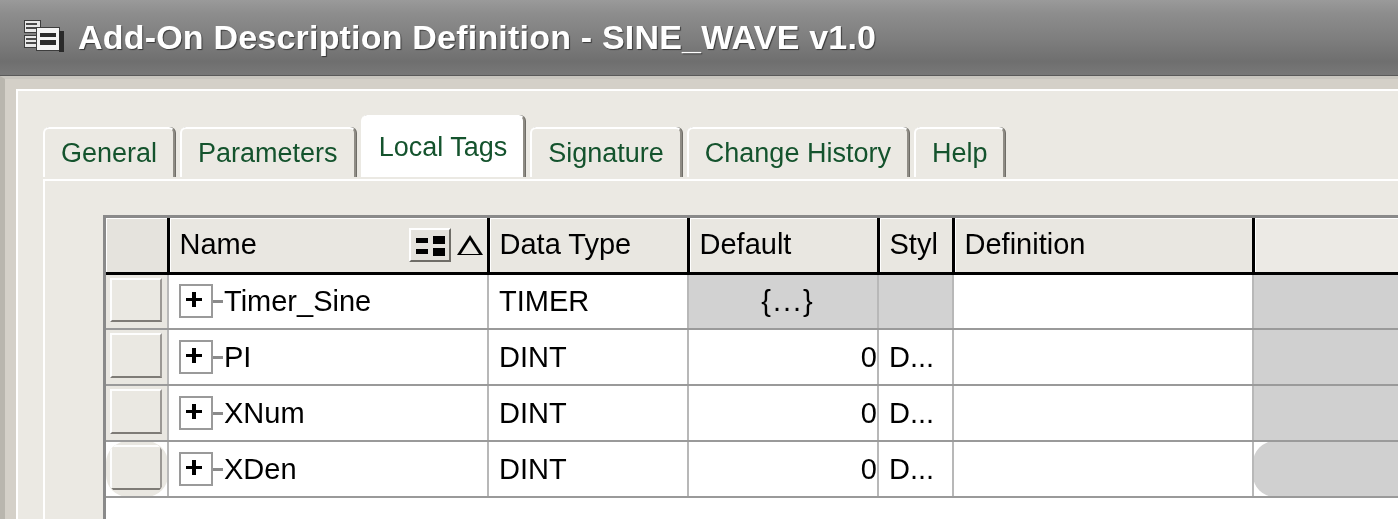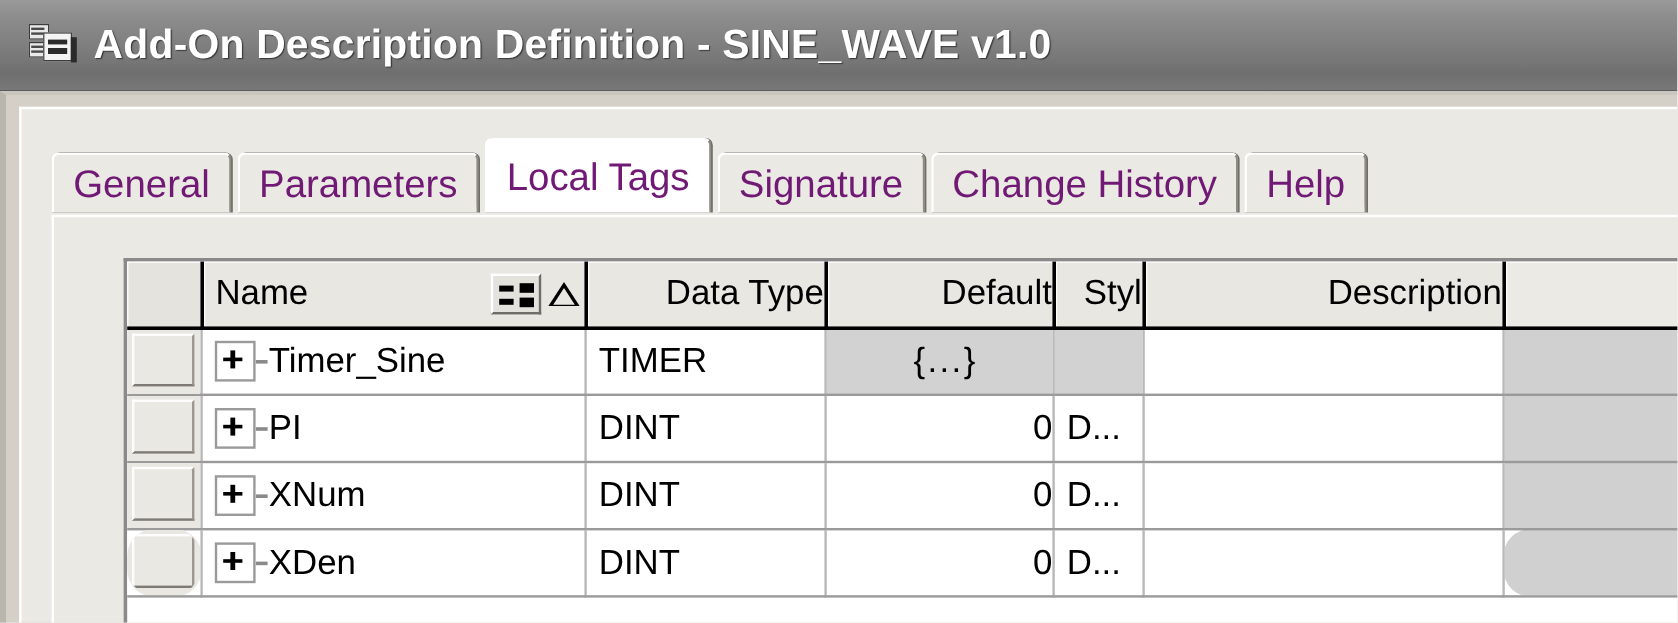--- a/index.html
+++ b/index.html
@@ -112,22 +112,22 @@
     padding: 0 16px;
     display: flex;
     align-items: center;
     justify-content: center;
     background: #ebe9e3;
     border: 2px solid #ffffff;
     border-right-color: #8f8c85;
     border-bottom: none;
     border-radius: 6px 6px 0 0;
     box-sizing: border-box;
-    font-size: 32px;
-    color: #701a75;
+    font-size: 27px;
+    color: #14532d;
     white-space: nowrap;
     box-shadow: 1px 0 0 #6f6d67;
   }
   .tab.active {
     height: 62px;
     background: #ffffff;
     border: 2px solid #ffffff;
     border-right-color: #8f8c85;
     border-bottom: none;
     margin: 0 5px 0 0;
@@ -176,21 +176,21 @@
     box-sizing: border-box;
     overflow: hidden;
     white-space: nowrap;
   }
   
   table.grid thead th {
     height: 55px;
     background: #e9e7e1;
     border-right: 3px solid #000000;
     border-bottom: 3px solid #000000;
-    text-align: right;
+    text-align: left;
     vertical-align: middle;
     padding-left: 10px;
     box-shadow: inset 1px 1px 0 #ffffff;
   }
   table.grid thead th.corner {
     background: #e5e3dd;
     padding: 0;
   }
   table.grid thead th.filler {
     border-right: none;
@@ -367,21 +367,21 @@
                           <i class="sq1"></i>
                           <i class="sq2"></i>
                       </span>
                       <span class="sort-tri"></span>
                     </span>
                   </div>
                 </th>
                 <th>Data Type</th>
                 <th>Default</th>
                 <th>Styl</th>
-                <th>Description</th>
+                <th>Definition</th>
                 <th class="filler"></th>
               </tr>
             </thead>
             <tbody>
 
               <tr>
                 <td class="rowsel">
                     <span class="inner"></span>
                   </td>
                 <td class="namecell">

